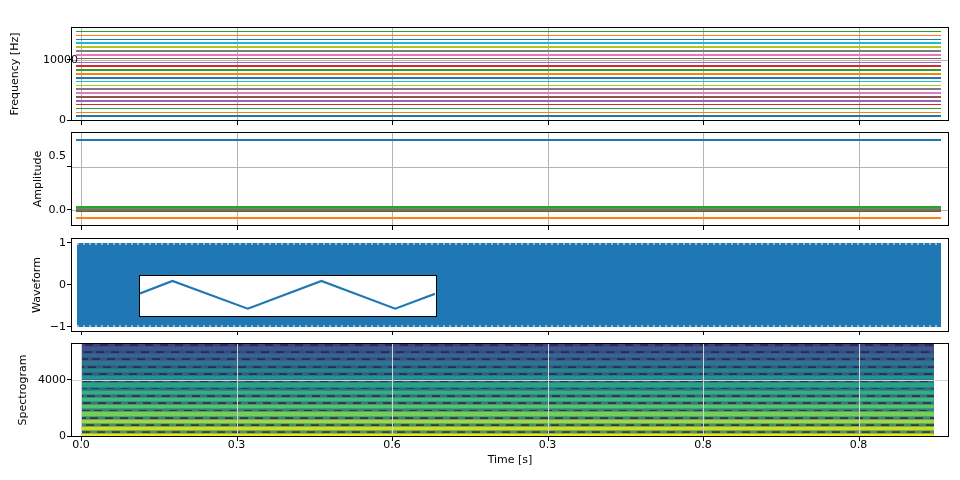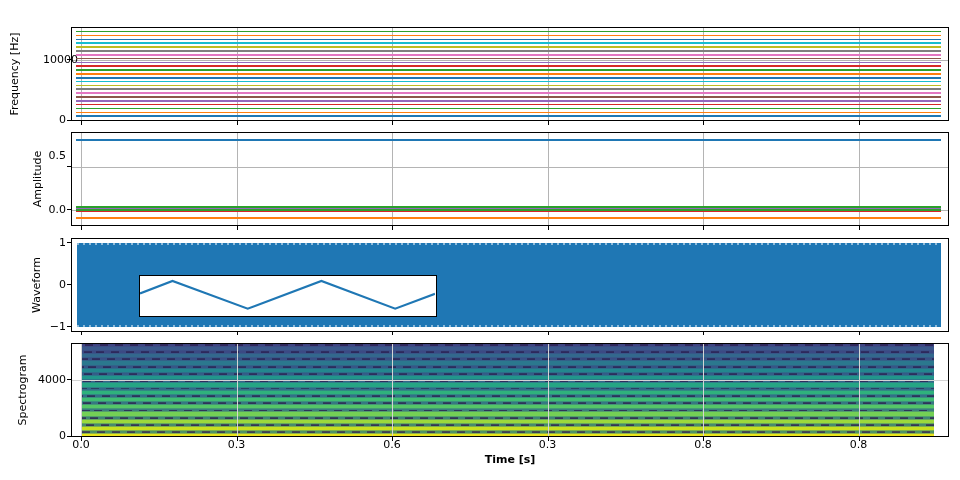--- a/index.html
+++ b/index.html
@@ -1,19 +1,19 @@
 <!DOCTYPE html>
 <html><head>
 <meta charset="utf-8">
 <style>
   html,body{margin:0;padding:0;background:#ffffff;}
   #fig{position:relative;width:960px;height:480px;background:#ffffff;
        font-family:"DejaVu Sans","Liberation Sans",sans-serif;color:#000;overflow:hidden;}
   .title{position:absolute;left:71px;width:878px;top:5px;text-align:center;font-size:13.5px;}
-  .xlab{position:absolute;left:71px;width:878px;top:453px;text-align:center;font-size:11px;font-weight:bold;}
+  .xlab{position:absolute;left:71px;width:878px;top:453px;text-align:center;font-size:11px;}
   .ylab{position:absolute;transform:translate(-50%,-50%) rotate(-90deg);
         font-size:11px;white-space:nowrap;}
   .yticklab{position:absolute;font-size:11px;text-align:right;width:60px;height:14px;line-height:14px;}
   .xticklab{position:absolute;font-size:11px;transform:translateX(-50%);top:438px;}
   .tick{position:absolute;background:#000;}
   .inset{position:absolute;background:#ffffff;border:1.5px solid #000;box-sizing:border-box;}
   .ragged{position:absolute;height:2px;opacity:.5;
           background:repeating-linear-gradient(90deg,#ffffff 0 2px,transparent 2px 6px);}
 </style>
 </head>

